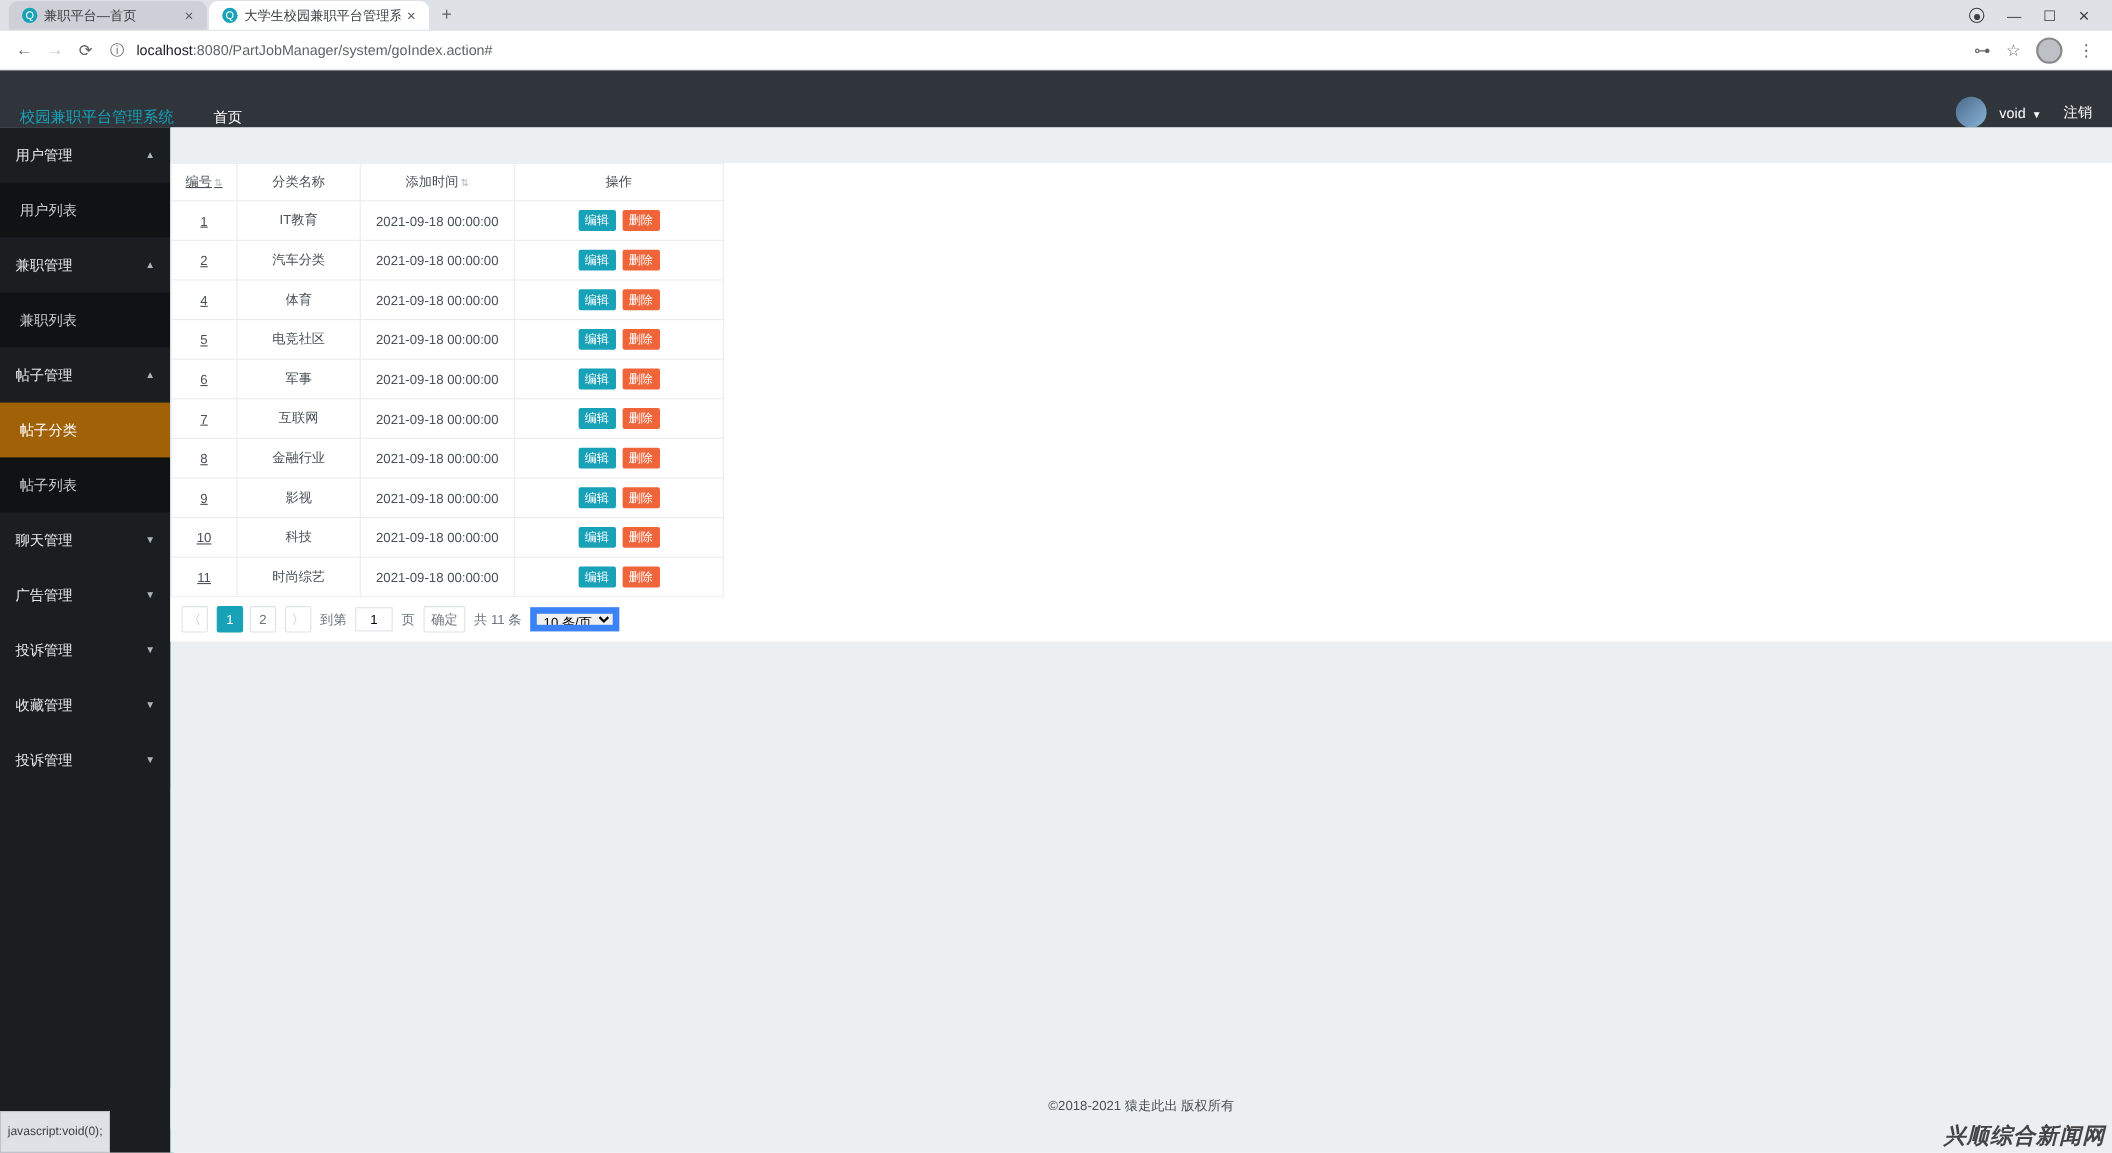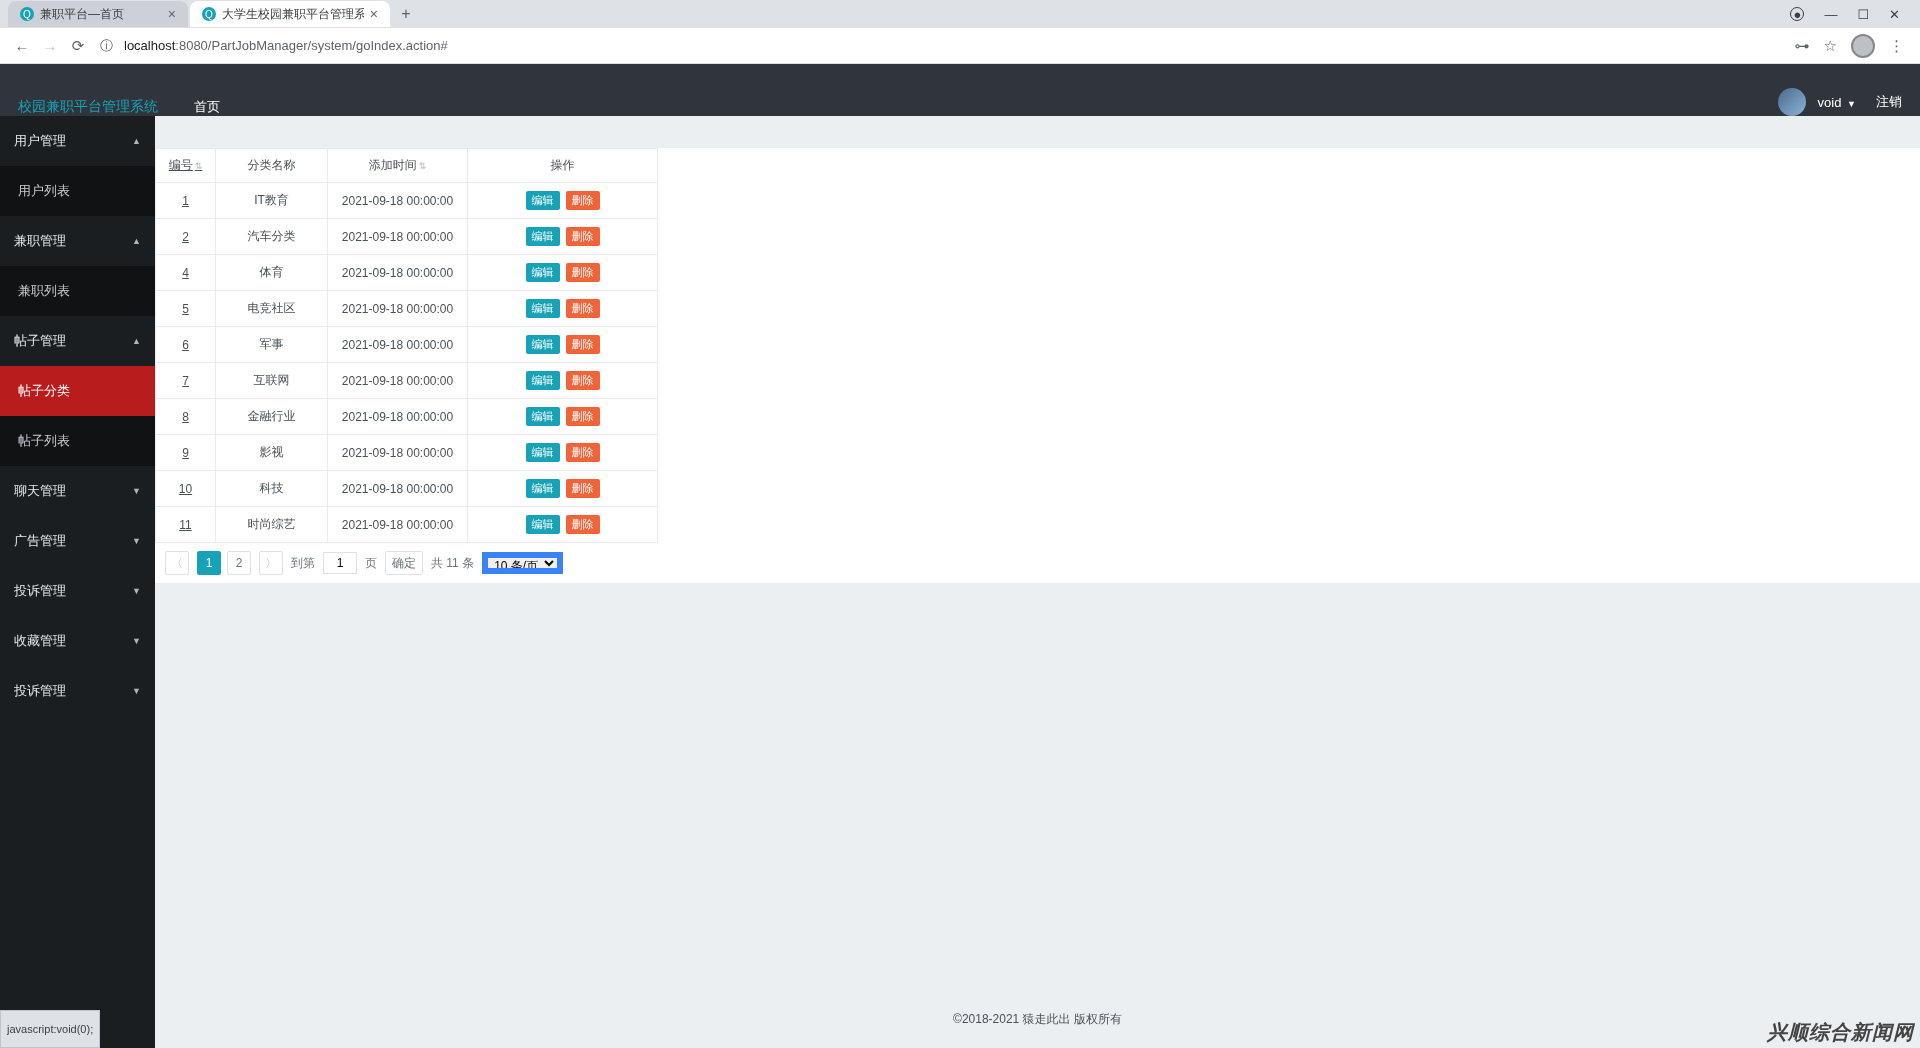--- a/index.html
+++ b/index.html
@@ -40,21 +40,21 @@
 .user-name { font-size: 13px; }
 .caret { font-size: 9px; margin-left: 2px; }
 .logout { color: #fff; font-size: 13px; cursor:pointer; margin-left: 8px; }
 
 .body-wrap { flex:1; display:flex; min-height:0; }
 .sidebar { width: 155px; background: #1b1e21; color:#fff; display:flex; flex-direction:column; position:relative; }
 .side-green-bar { position:absolute; left:155px; top:0; width:3px; height:100%; background:#17a2b8; }
 .menu-item { display:flex; align-items:center; justify-content:space-between; padding: 16px 14px; font-size:13px; cursor:pointer; color:#e4e6eb;gap:12px; }
 .menu-item.header { background:#1b1e21; }
 .menu-item.sub { background:#101214; padding-left: 18px; color:#c8cbd0; }
-.menu-item.sub.active { background:#b91c1c; color:#fff; }
+.menu-item.sub.active { background:#a16207; color:#fff; }
 .menu-caret { font-size:9px; color:#adb5bd; }
 
 .main { flex:1; background:#eceff1; display:flex; flex-direction:column; position:relative; }
 .crumb-space { height: 32px; background:#eceff1; }
 .panel { background:#fff; margin: 0 0 0 0; }
 .panel-toolbar { padding: 12px 14px; }
 .btn-add { display:inline-block; padding: 6px 14px; border:1px solid #ced4da; border-radius:3px; font-size:13px; color:#495057; background:#fff; cursor:pointer; }
 
 .table-wrap { background:#fff; }
 table { border-collapse: collapse; }
@@ -69,21 +69,21 @@
 .btn-edit { background:#17a2b8; margin-right:6px; }
 .btn-del { background:#f0643a; }
 
 .pager { display:flex; align-items:center; gap:8px; padding: 8px 10px; font-size:12px; color:#6c757d; background:#fff; }
 .pg-btn { width:24px; height:24px; display:flex; align-items:center; justify-content:center; border:1px solid #dee2e6; border-radius:2px; cursor:pointer; color:#6c757d; background:#fff; }
 .pg-btn.active { background:#17a2b8; color:#fff; border-color:#17a2b8; }
 .pg-btn.nav { color:#adb5bd; }
 .pg-input { width: 34px; height:22px; border:1px solid #dee2e6; text-align:center; font-size:12px; }
 .pg-select { height:22px; border:6px solid #3b82f6; font-size:12px; padding:0 2px; }
 
-.footer { text-align:center; font-size:12px; color:#495057; padding: 8px 0 12px; background:#eceff1; position:absolute; bottom:8px; left:0; right:0; }
+.footer { text-align:center; font-size:12px; color:#495057; padding: 8px 0 12px; background:#eceff1; position:absolute; bottom:22px; left:0; right:0; }
 .watermark { position: fixed; right: 6px; bottom: 2px; font-size: 20px; font-weight: bold; font-style: italic; color:#444; letter-spacing:1px; pointer-events:none; }
 .status-bar { position: fixed; left:0; bottom:0; background:#dee1e6; border:1px solid #bfc4cb; font-size:11px; color:#3c4043; padding:12px 6px; }
 </style>
 </head>
 <body>
 
 <div class="browser-chrome">
   <div class="tab-bar">
     <div id="tabs-container" style="display: flex;">
         <div class="tab inactive">

